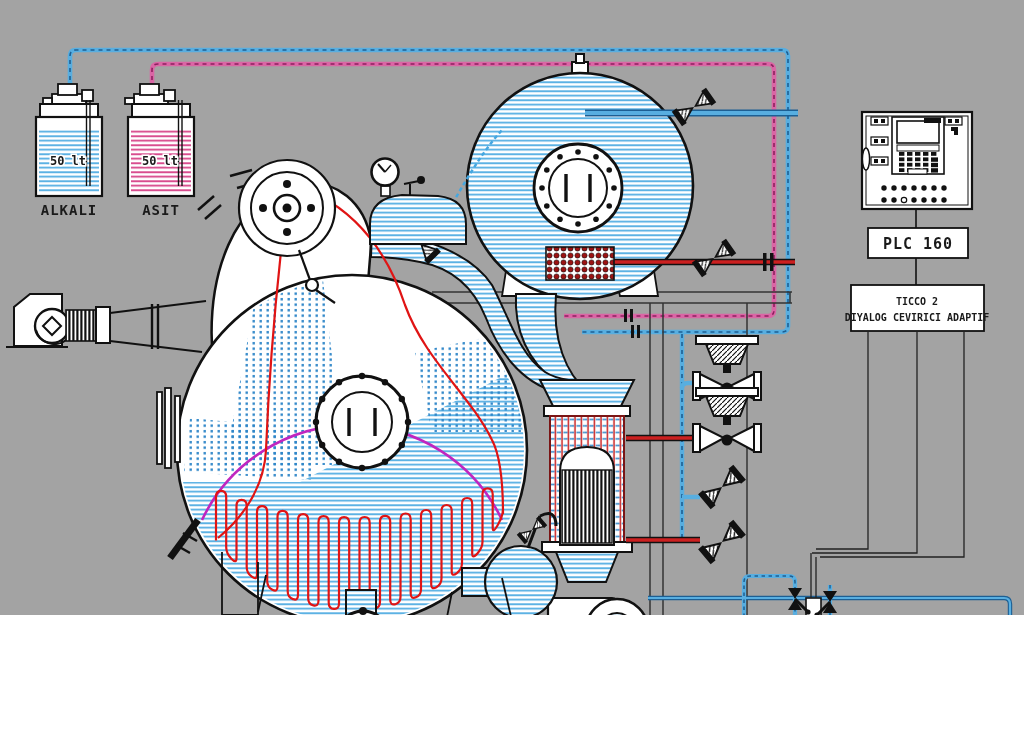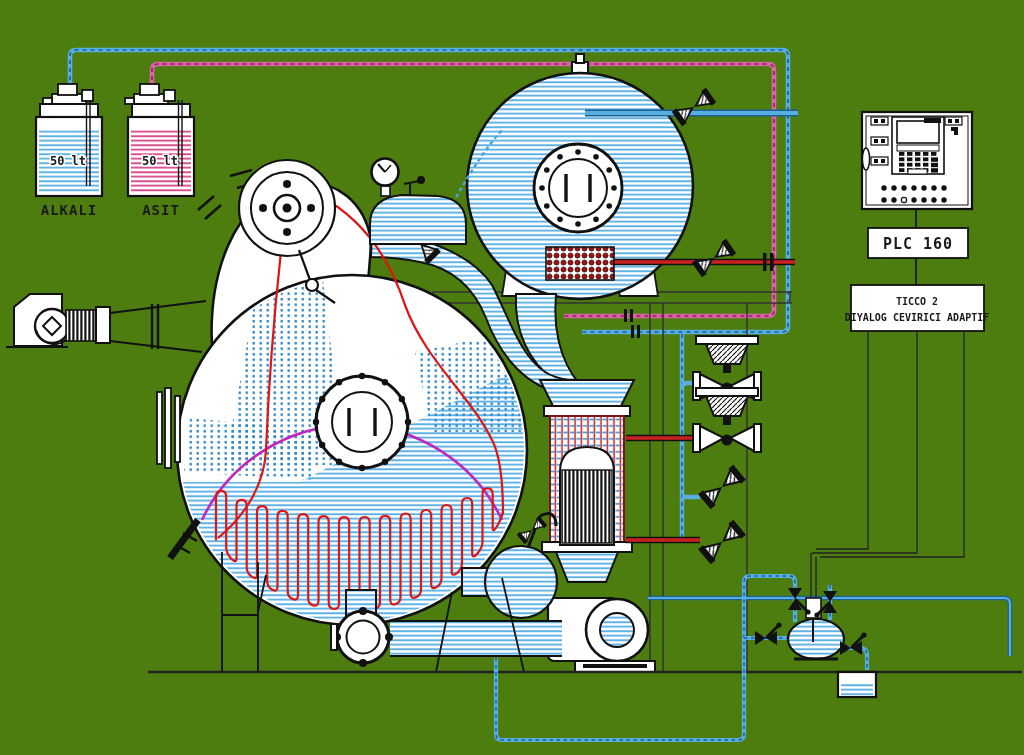--- a/index.html
+++ b/index.html
@@ -1,16 +1,16 @@
 <!DOCTYPE html>
 <html><head>
 <meta charset="utf-8">
 <style>
   html,body{margin:0;padding:0;background:#ffffff;}
-  .stage{position:relative;width:1024px;height:755px;background:#4d7c0f;overflow:hidden;
+  .stage{position:relative;width:1024px;height:615px;background:#a3a3a3;overflow:hidden;
          font-family:"DejaVu Sans Mono", monospace;}
   svg{position:absolute;left:0;top:0;}
   .cad{font-family:"DejaVu Sans Mono", monospace;font-weight:bold;fill:#1a1a1a;}
   .halo{paint-order:stroke;stroke:#ffffff;stroke-width:3px;}
 </style>
 </head>
 <body>
 
 <div class="stage">
 <svg width="1024" height="755" viewBox="0 0 1024 755">

